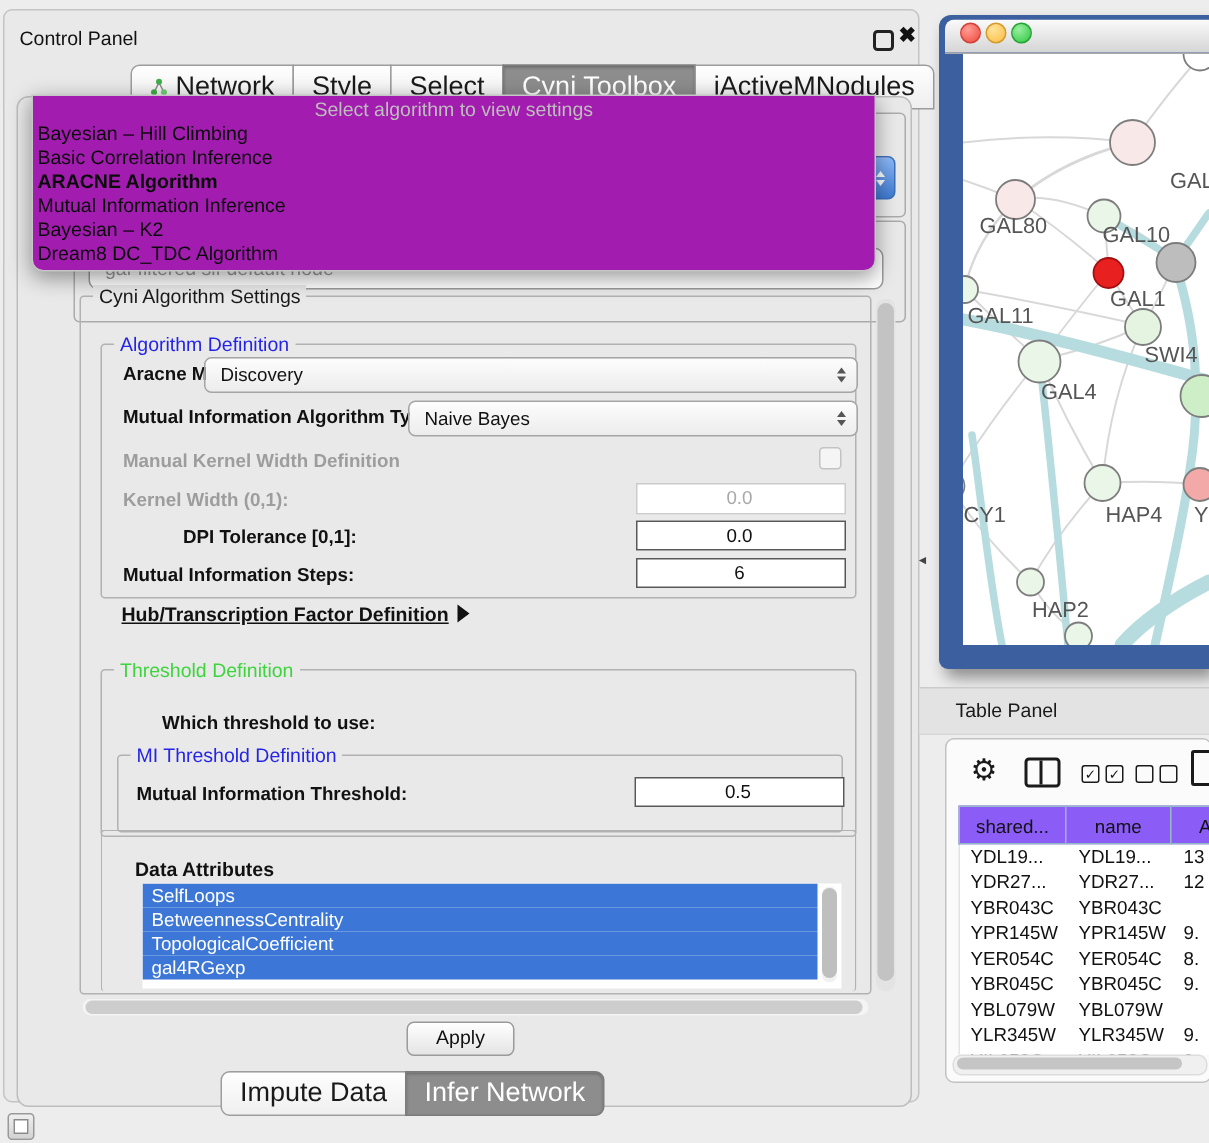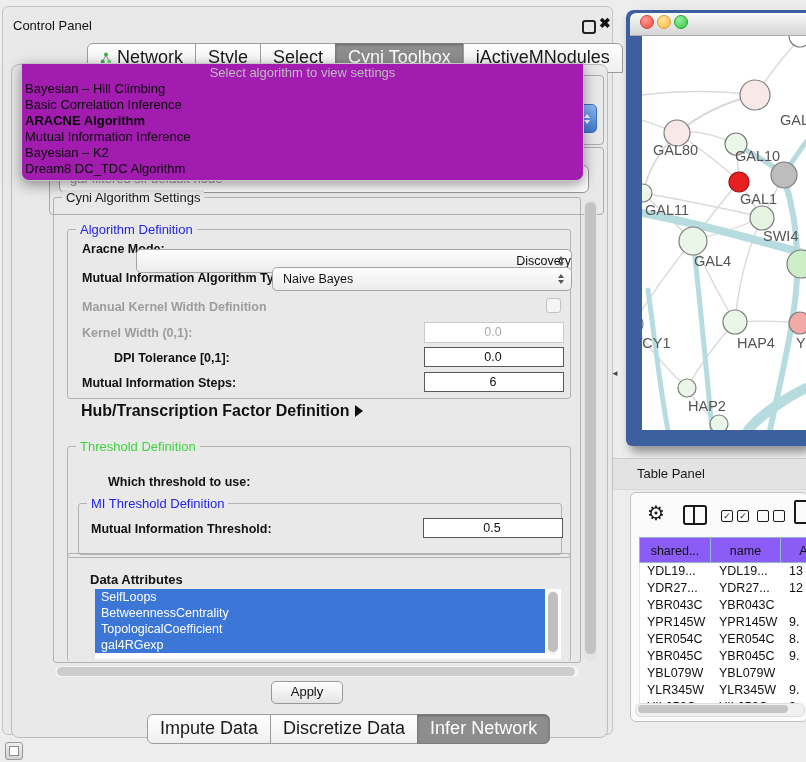--- a/index.html
+++ b/index.html
@@ -150,46 +150,46 @@
       <div class="popup-it">Dream8 DC_TDC Algorithm</div>
     </div>
 
     <div class="fieldset" style="left:50px;top:190px;width:526px;height:464px;">
       <span class="legend">Cyni Algorithm Settings</span>
     </div>
 
     <div class="fieldset" style="left:64px;top:222px;width:502px;height:168px;">
       <span class="legend blue">Algorithm Definition</span>
       <span class="lbl" style="left:14px;top:12px;">Aracne Mode:</span>
-      <div class="combo" style="left:68px;top:19px;width:424px;height:22px;text-align:right;">
+      <div class="combo" style="left:68px;top:8px;width:424px;height:22px;">
         <span>Discovery</span>
         <span class="arrows">
             <i class="up"></i>
             <i class="dn"></i>
           </span>
       </div>
       <span class="lbl" style="left:14px;top:41px;">Mutual Information Algorithm Type:</span>
       <div class="combo" style="left:204px;top:37px;width:288px;height:22px;">
         <span>Naive Bayes</span>
         <span class="arrows">
             <i class="up"></i>
             <i class="dn"></i>
           </span>
       </div>
       <span class="lbl dis" style="left:14px;top:70px;">Manual Kernel Width Definition</span>
       <div class="chk" style="left:478px;top:68px;"></div>
       <span class="lbl dis" style="left:14px;top:96px;">Kernel Width (0,1):</span>
       <div class="field off" style="left:356px;top:92px;width:136px;height:19px;line-height:19px;">0.0</div>
-      <span class="lbl" style="left:14px;top:121px;padding-left:32px;">DPI Tolerance [0,1]:</span>
+      <span class="lbl" style="left:22px;top:121px;padding-left:32px;">DPI Tolerance [0,1]:</span>
       <div class="field on" style="left:356px;top:117px;width:136px;height:18px;line-height:18px;">0.0</div>
       <span class="lbl" style="left:14px;top:146px;">Mutual Information Steps:</span>
       <div class="field on" style="left:356px;top:142px;width:136px;height:18px;line-height:18px;">6</div>
     </div>
 
-    <span class="lbl" style="left:78px;top:395px;font-size:16px;">
+    <span class="lbl" style="left:78px;top:395px;font-size:13px;text-decoration:underline;">
       <span>Hub/Transcription Factor Definition</span><span class="tri-r"></span>
     </span>
 
     <div class="fieldset" style="left:64px;top:439px;width:502px;height:110px;">
       <span class="legend green">Threshold Definition</span>
       <span class="lbl" style="left:40px;top:28px;">Which threshold to use:</span>
       <div class="fieldset" style="left:10px;top:56px;width:482px;height:50px;">
         <span class="legend blue">MI Threshold Definition</span>
         <span class="lbl" style="left:12px;top:18px;">Mutual Information Threshold:</span>
         <div class="field on" style="left:344px;top:14px;width:136px;height:18px;line-height:18px;">0.5</div>
@@ -214,23 +214,20 @@
       </div>
     <div class="hscroll">
         <div class="th"></div>
       </div>
 
     <div class="apply">Apply</div>
 
     <div class="tabs tabs-bottom">
       <div class="tab">
           <span>Impute Data</span>
-        </div>
-      <div class="tab">
-          <span>Discretize Data</span>
         </div>
       <div class="tab sel">
           <span>Infer Network</span>
         </div>
     </div>
   </div>
 
   <div class="grip">◄</div>
 
   <div class="mini-btn">

